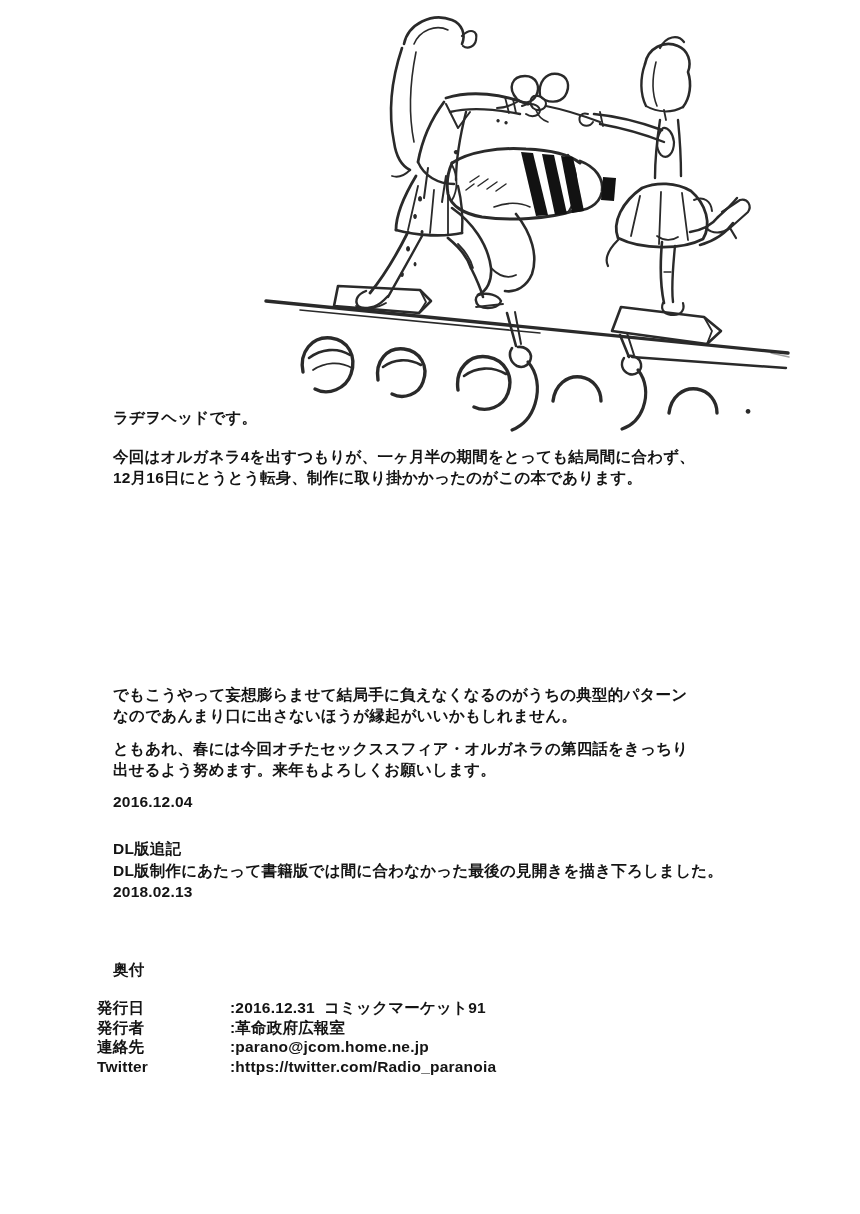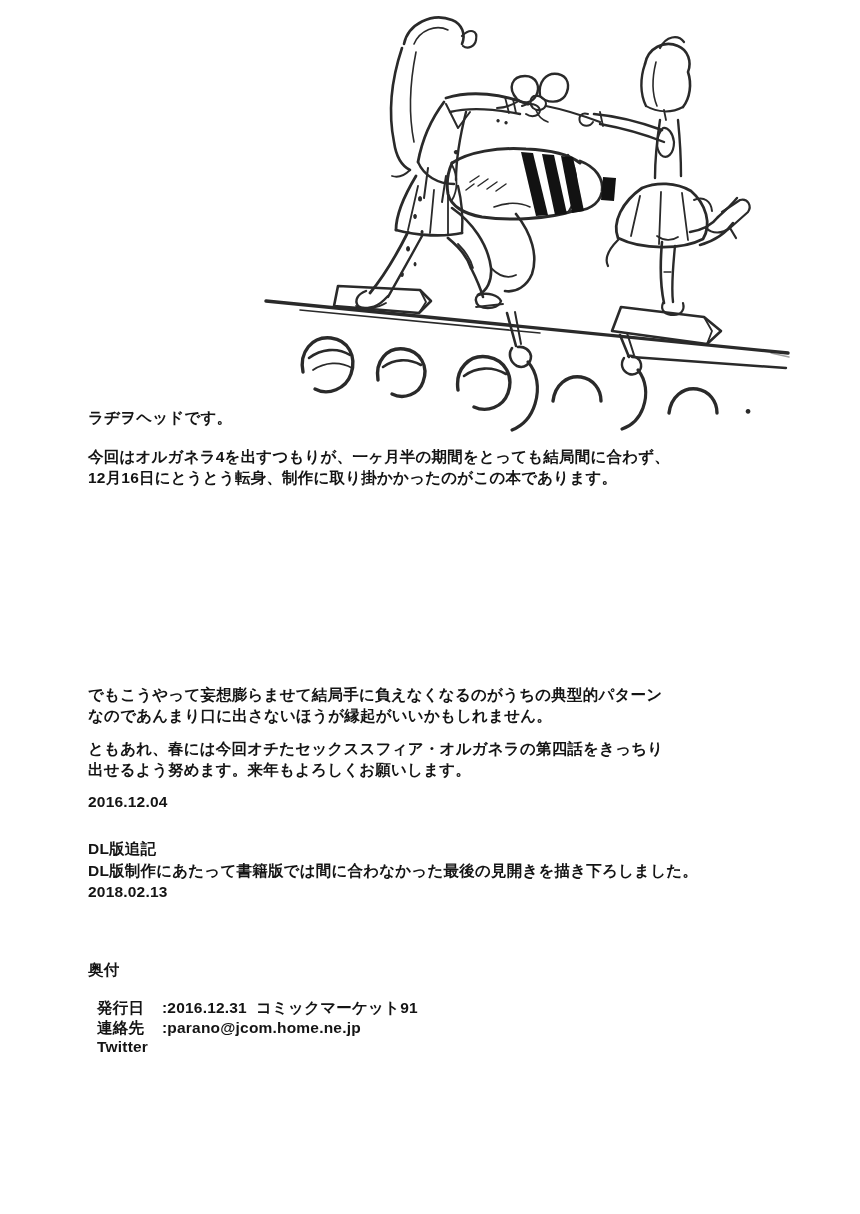--- a/index.html
+++ b/index.html
@@ -4,27 +4,27 @@
 <style>
   :root{ --ink:#2a2a2a; --censor:#121212; --text:#141414; --paper:#ffffff; }
   html,body{margin:0;padding:0;background:#777;}
   .page{position:relative;width:860px;height:1214px;background:var(--paper);
         font-family:"Liberation Sans",sans-serif;overflow:hidden;margin:0 auto;}
   .sketch{position:absolute;top:0;left:0;width:860px;height:455px;}
   .sketch path.s{fill:none;stroke:var(--ink);stroke-linecap:round;stroke-linejoin:round;}
   .sketch path.f{fill:var(--ink);stroke:none;}
   .sketch path.censor{fill:var(--censor);stroke:none;}
   .sketch .faint{opacity:.45;}
-  .txt{position:absolute;left:88px;color:var(--text);font-weight:900;
+  .txt{position:absolute;left:113px;color:var(--text);font-weight:900;
        font-size:15.5px;line-height:21px;letter-spacing:.2px;white-space:pre;}
   .colophon{position:absolute;left:97px;top:998px;color:var(--text);font-weight:900;
             font-size:15.5px;letter-spacing:.2px;}
-  .colophon-row{display:flex;height:19.7px;line-height:19.7px;}
+  .colophon-row{display:flex;height:19.7px;line-height:19.7px;gap:35px;}
   .colophon-label{display:inline-block;width:65px;flex:none;white-space:pre;}
-  .colophon-value{white-space:pre;}
+  .colophon-value{white-space:pre;margin-left:33px;}
 </style>
 </head>
 <body>
 
 <div class="page">
 
   <svg class="sketch" viewBox="0 0 860 455">
 
     <g>
       <path class="s" stroke-width="3.4" d="M266 301 C420 316 600 334 788 353"></path>
@@ -189,21 +189,26 @@
   <div class="txt" style="top:860px">DL版制作にあたって書籍版では間に合わなかった最後の見開きを描き下ろしました。</div>
   <div class="txt" style="top:881px">2018.02.13</div>
 
   <div class="txt" style="top:959px">奥付</div>
   <div class="colophon">
     <div class="colophon-row">
       <span class="colophon-label">発行日</span>
       <span class="colophon-value">:2016.12.31  コミックマーケット91</span>
     </div>
     <div class="colophon-row">
+      <span class="colophon-label">発行者</span>
+      <span class="colophon-value">:革命政府広報室</span>
+    </div>
+    <div class="colophon-row">
       <span class="colophon-label">連絡先</span>
       <span class="colophon-value">:parano@jcom.home.ne.jp</span>
     </div>
     <div class="colophon-row">
       <span class="colophon-label">Twitter</span>
+      <span class="colophon-value">:https://twitter.com/Radio_paranoia</span>
     </div>
   </div>
 
 </div>
 
 </body></html>

